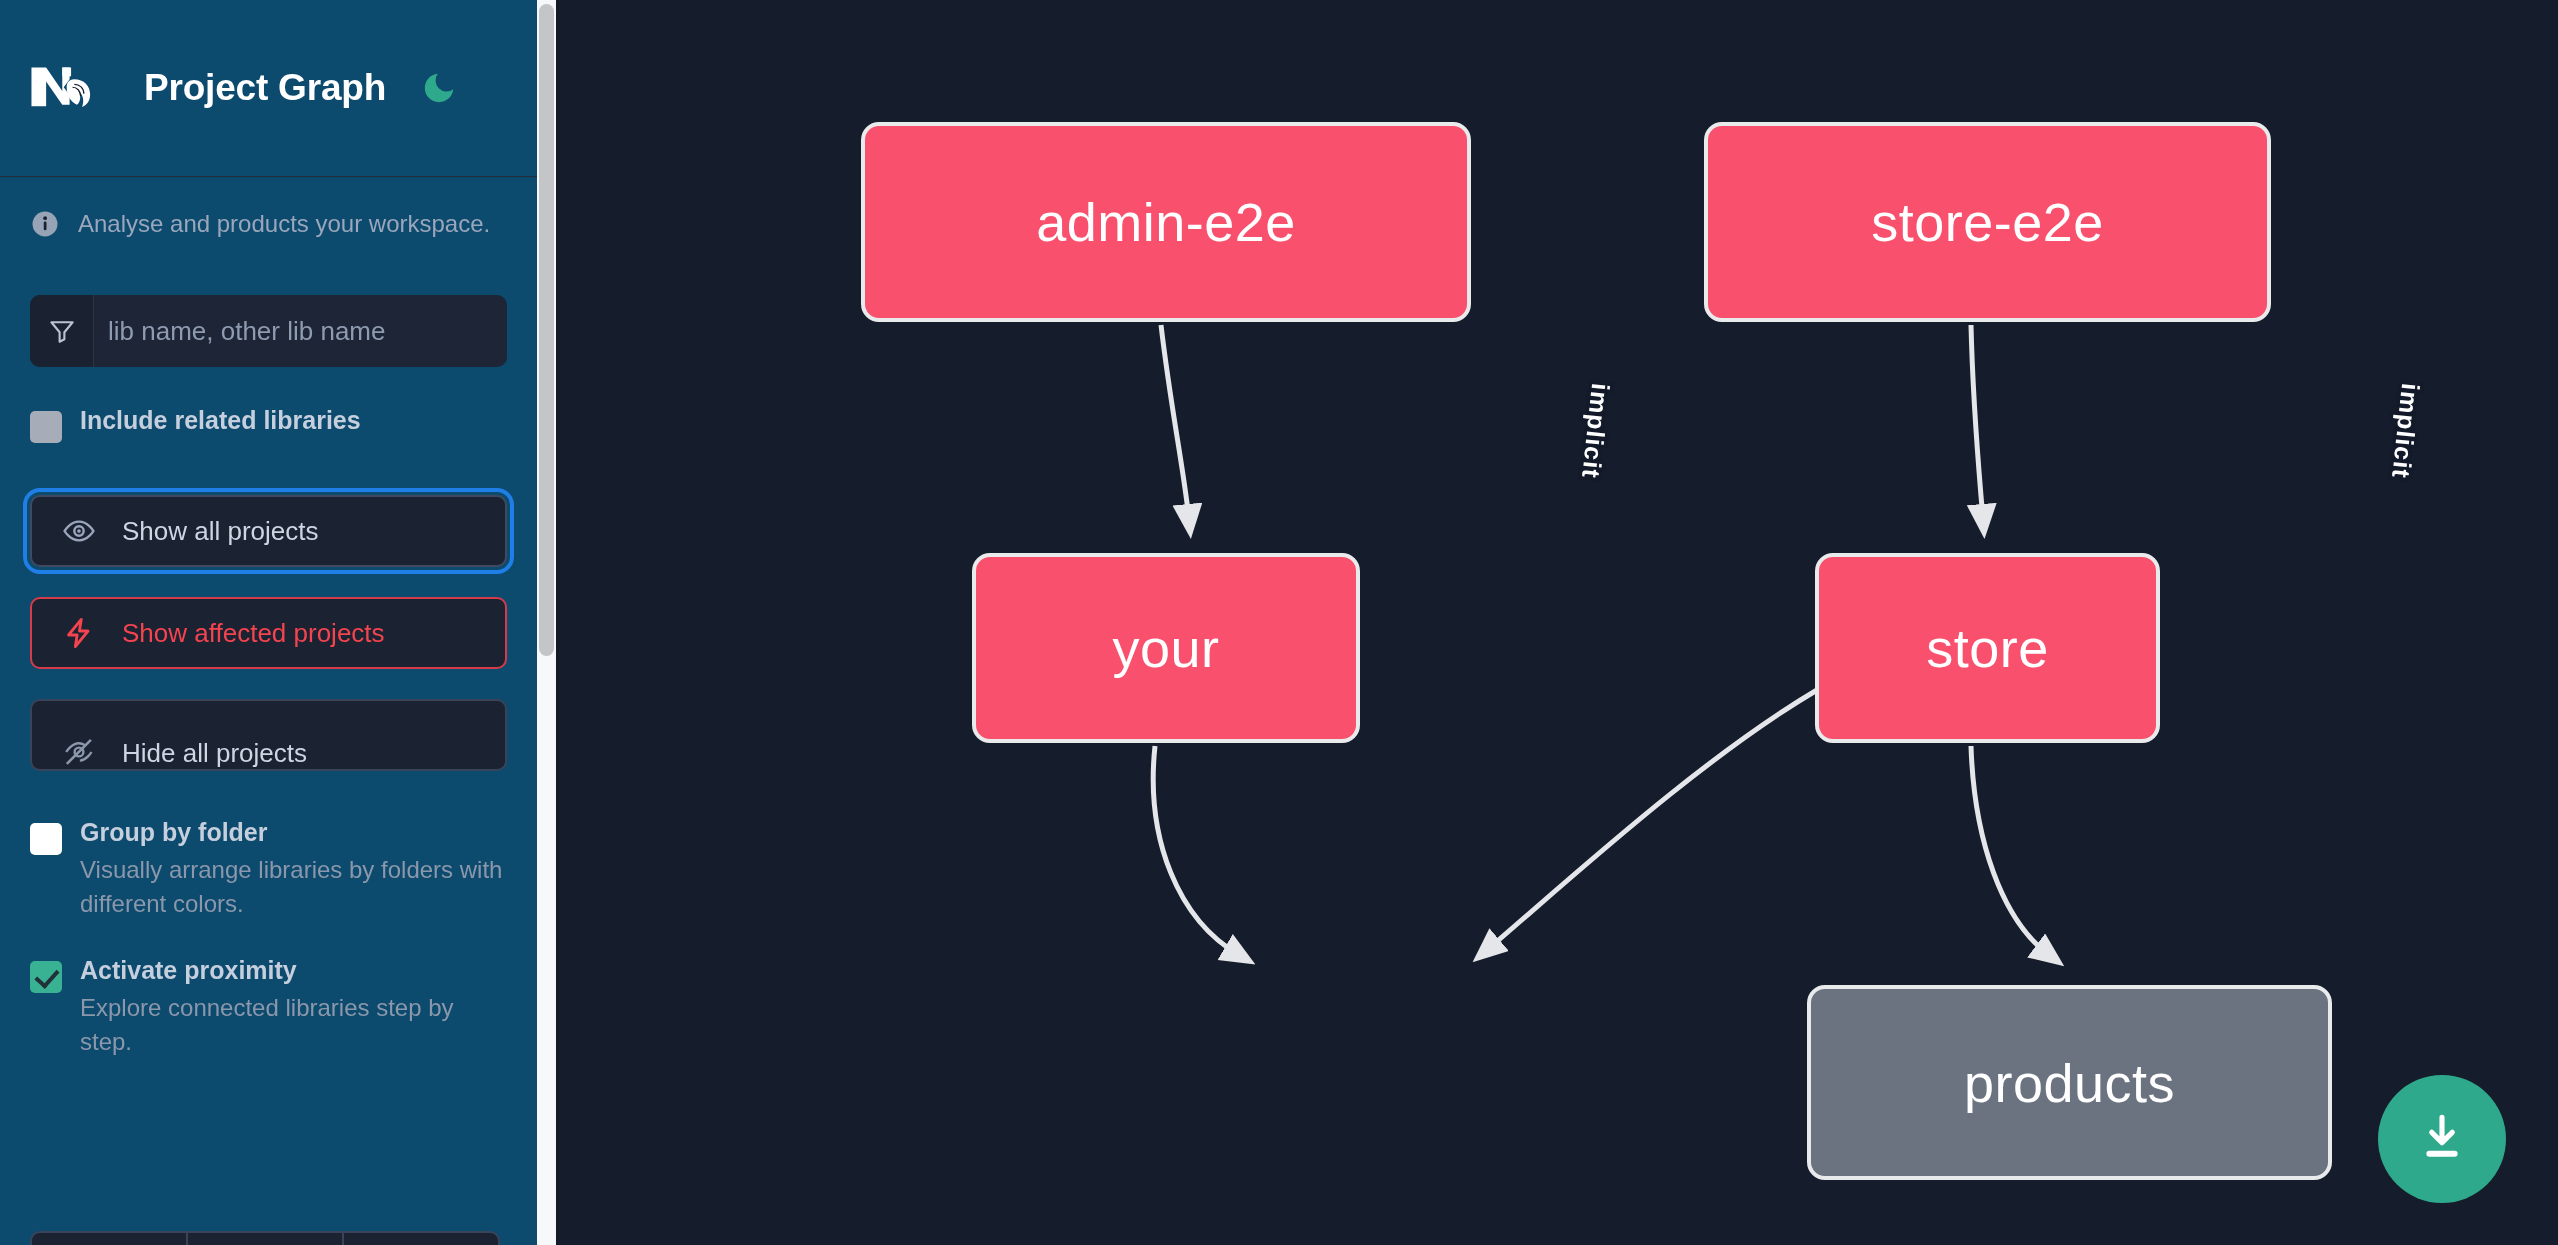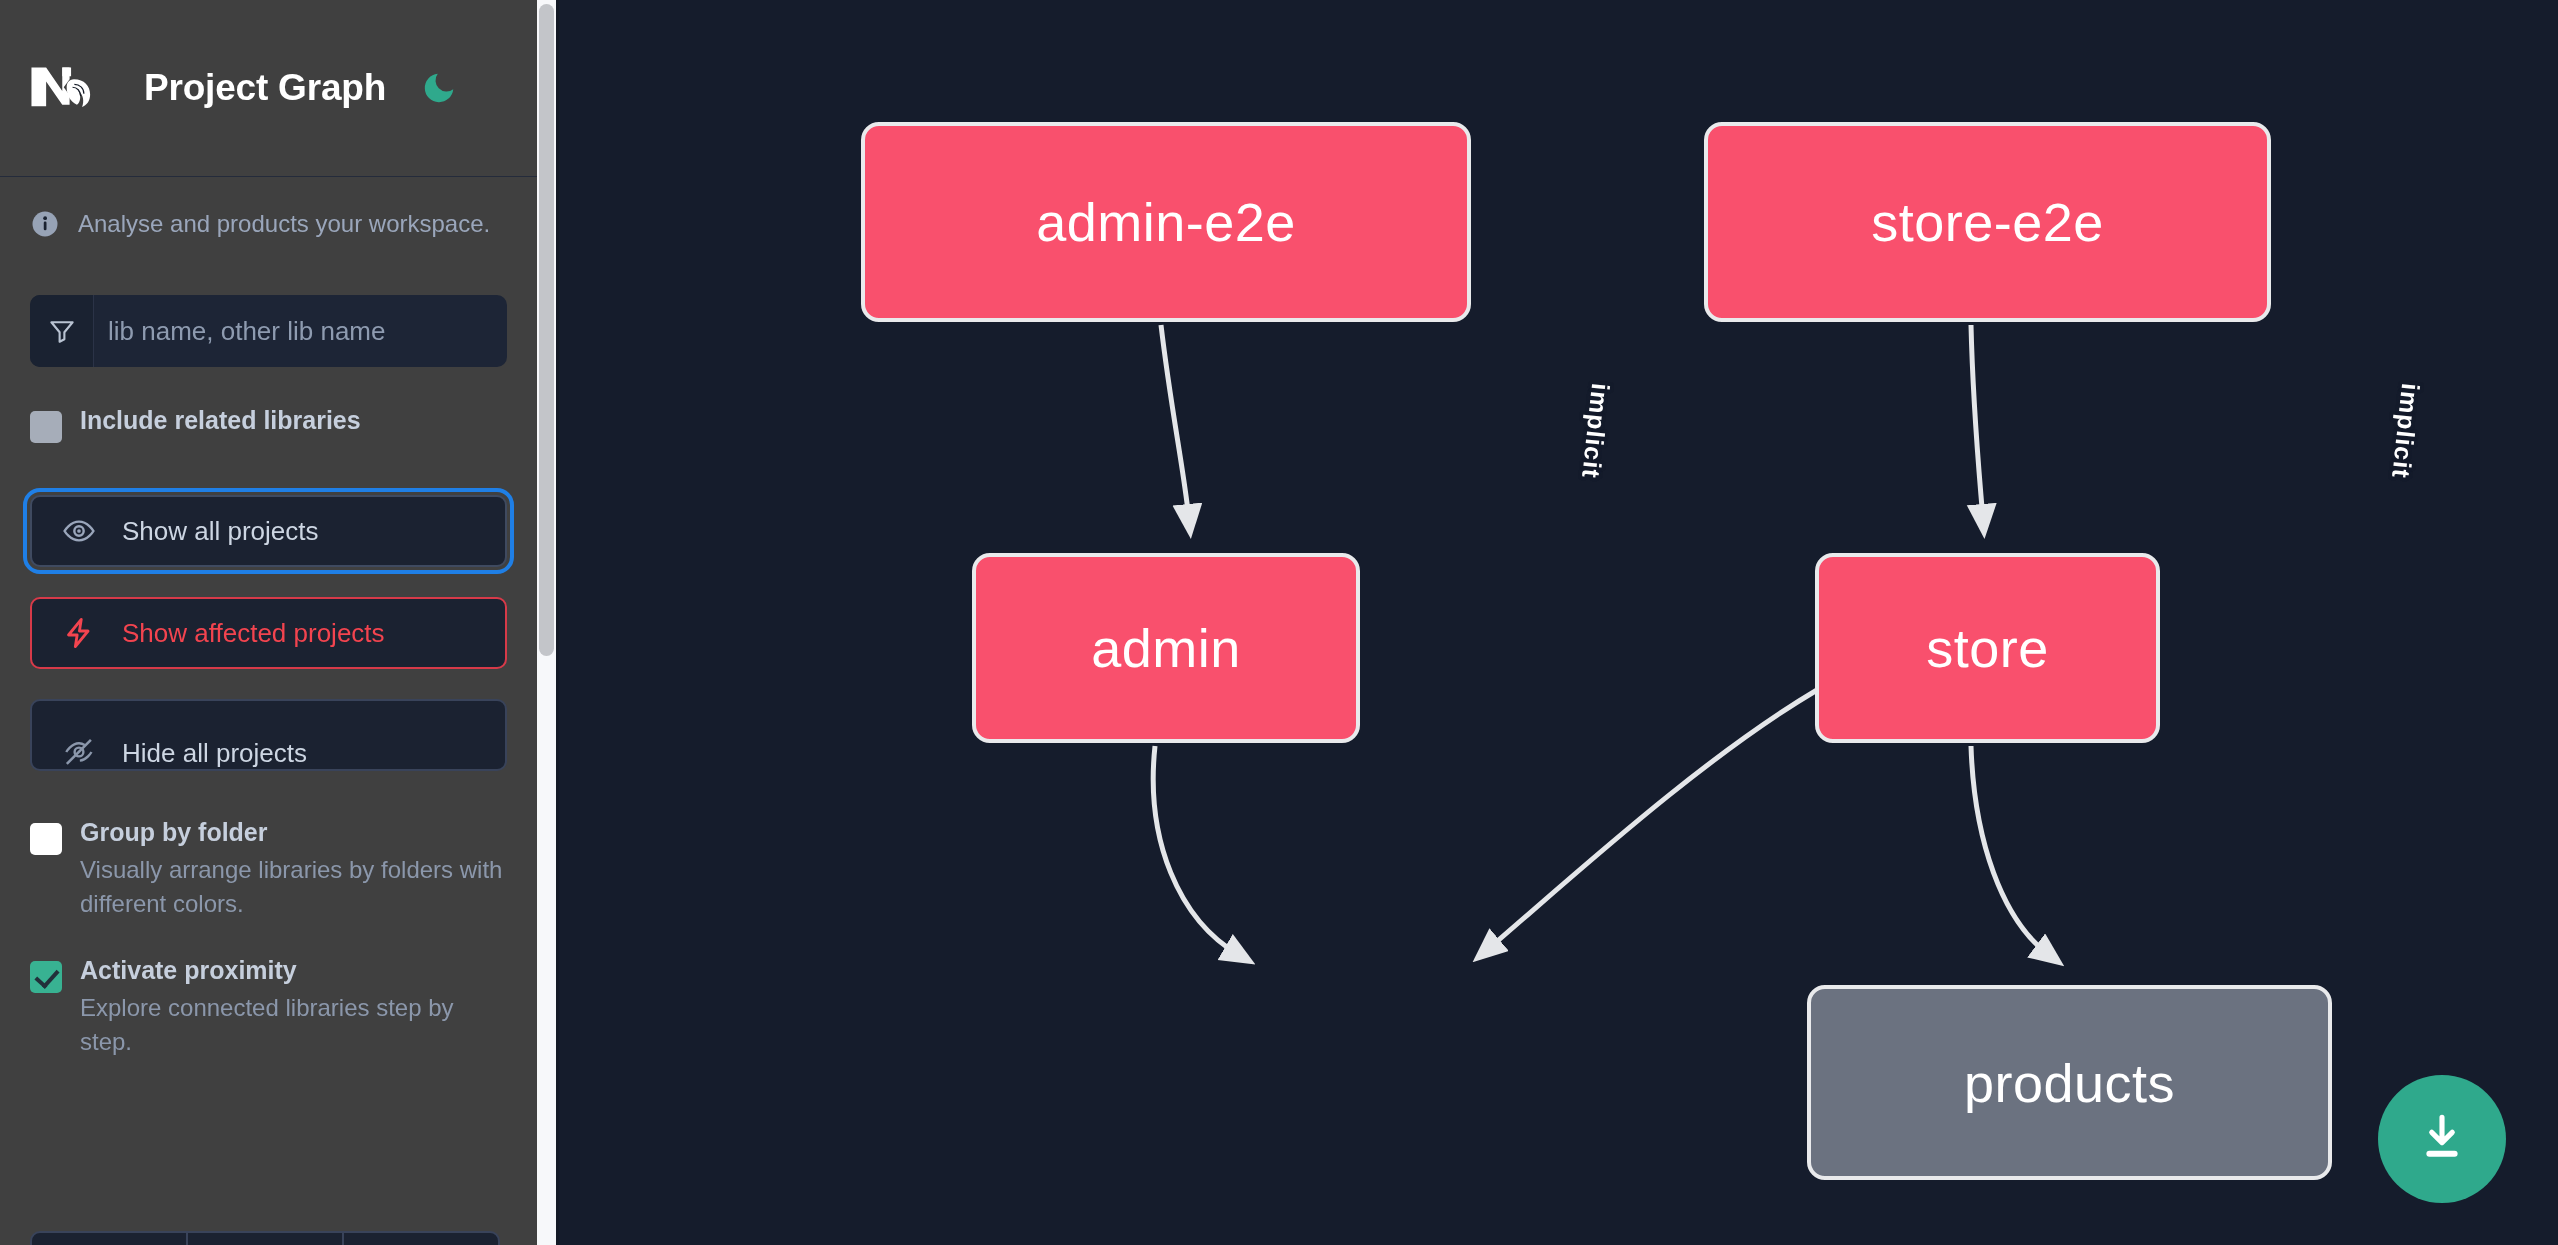--- a/index.html
+++ b/index.html
@@ -8,21 +8,21 @@
     overflow: hidden;
     background: #151c2c;
     font-family: "Liberation Sans", sans-serif;
   }
   #app { position: relative; width: 2558px; height: 1245px; display: flex; }
 
   
   #sidebar {
     position: relative;
     width: 559px; height: 1245px;
-    background: #404040;
+    background: #0c4a6e;
     flex: 0 0 559px;
     overflow: hidden;
   }
   #sidebar-scroll {
     position: absolute; inset: 0 22px 0 0;
     overflow: hidden;
   }
 
   .sb-header {
     height: 177px;
@@ -338,21 +338,21 @@
 
     <div class="node pink" style="left:302px; top:122px; width:610px; height:200px;">
       <span>admin-e2e</span>
     </div>
 
     <div class="node pink" style="left:1145px; top:122px; width:567px; height:200px;">
       <span>store-e2e</span>
     </div>
 
     <div class="node pink" style="left:413px; top:553px; width:388px; height:190px;">
-      <span>admin</span>
+      <span>your</span>
     </div>
 
     <div class="node pink" style="left:1256px; top:553px; width:345px; height:190px;">
       <span>store</span>
     </div>
 
 
     <div class="node grey" style="left:1248px; top:985px; width:525px; height:195px;">
       <span>products</span>
     </div>

